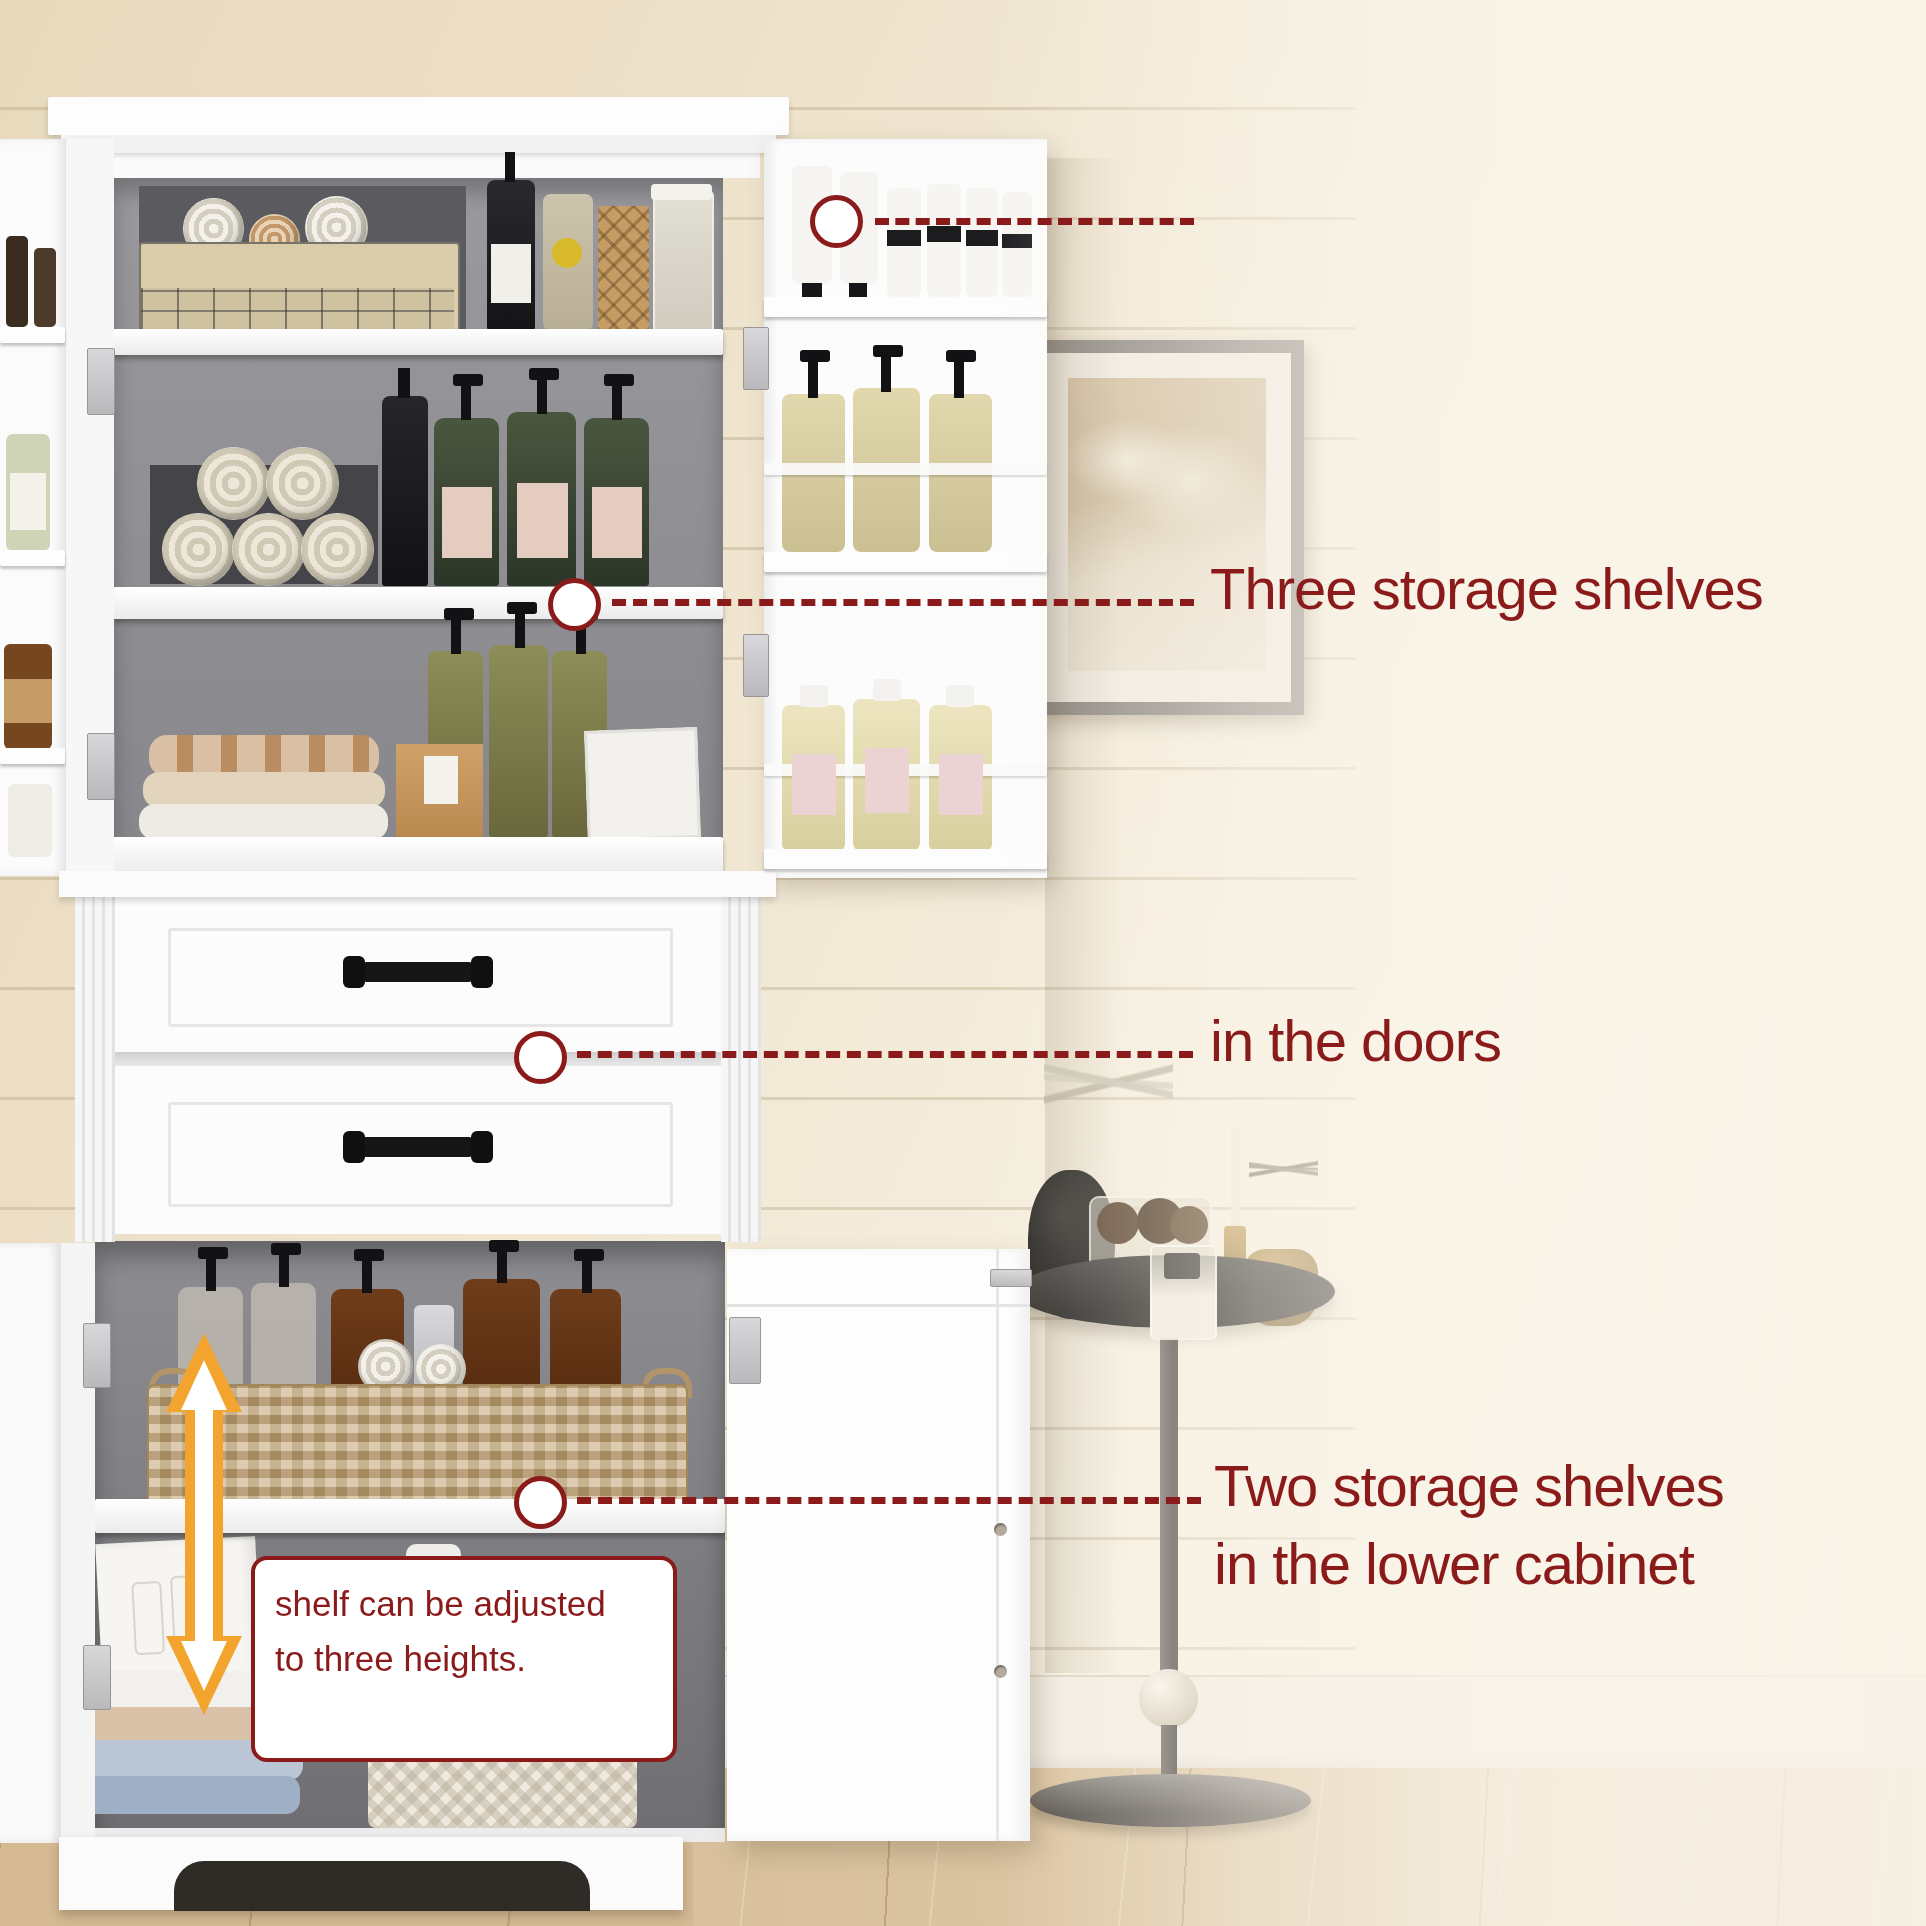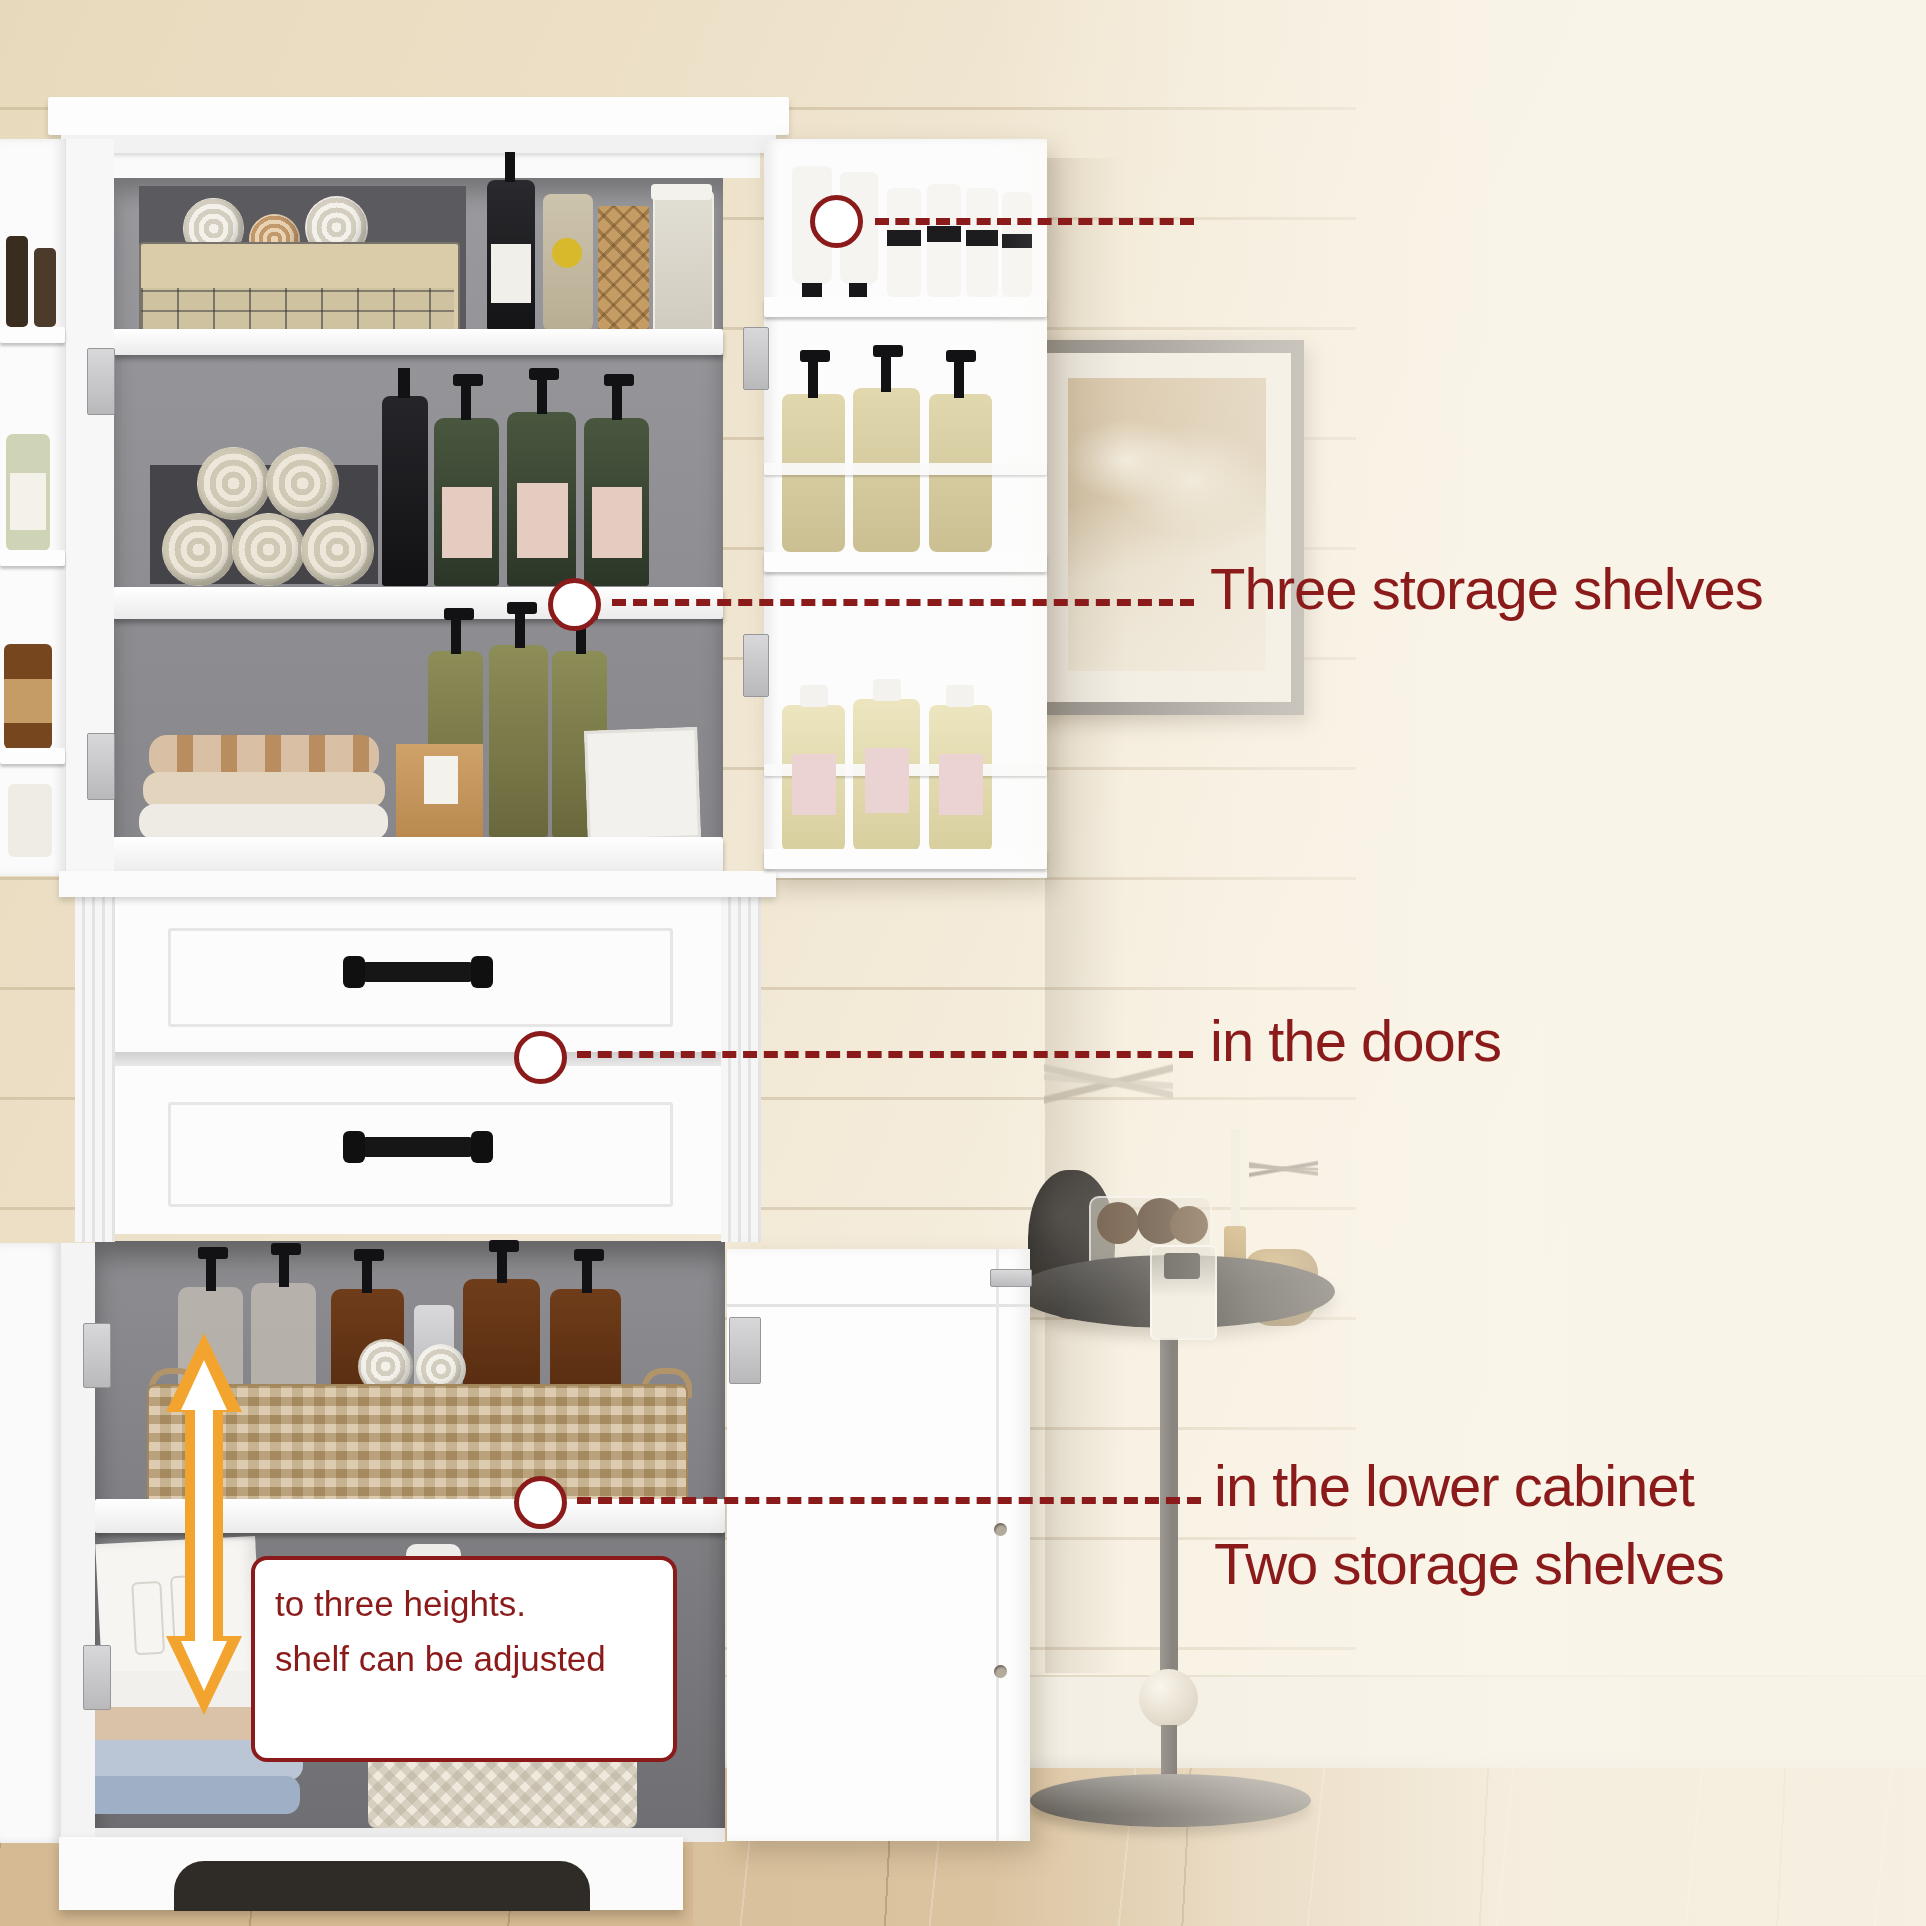--- a/index.html
+++ b/index.html
@@ -378,24 +378,24 @@
     <div class="leader" style="left:577px;top:1051px;width:616px;"></div>
     <div class="ann" style="left:1210px;top:1002px;">
       <div>in the doors</div>
     </div>
   </div>
 
   <div>
     <div class="marker" style="left:514px;top:1476px;"></div>
     <div class="leader" style="left:577px;top:1497px;width:624px;"></div>
     <div class="ann" style="left:1214px;top:1447px;">
+      <div>Two storage shelves</div>
       <div>in the lower cabinet</div>
-      <div>Two storage shelves</div>
     </div>
   </div>
 
   <div id="callout-box">
+    <div>shelf can be adjusted</div>
     <div>to three heights.</div>
-    <div>shelf can be adjusted</div>
   </div>
 
 </div>
 
 
 </body></html>

